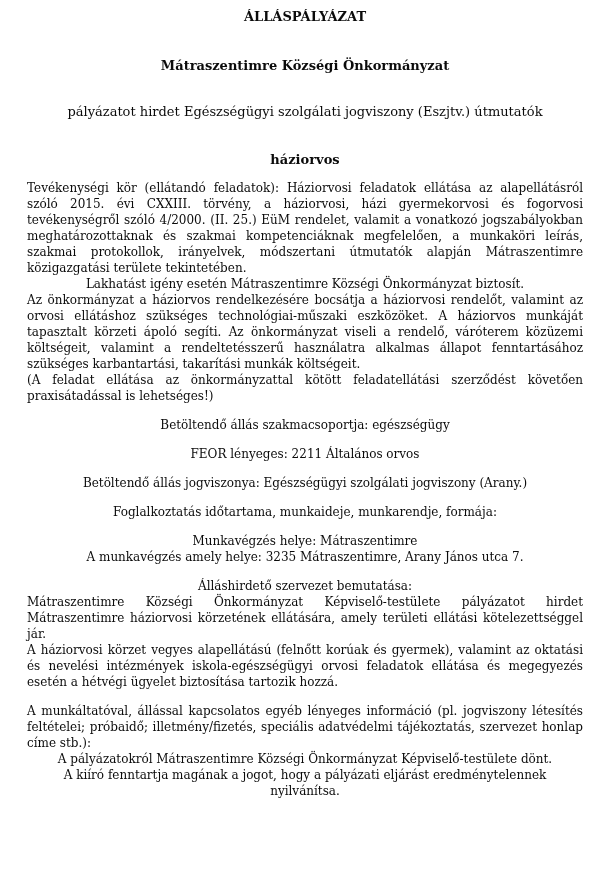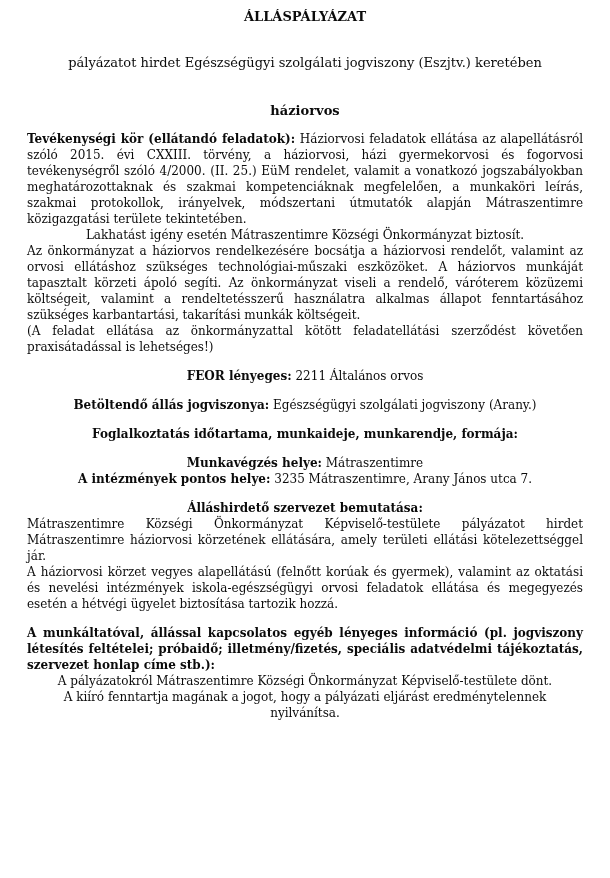--- a/index.html
+++ b/index.html
@@ -22,50 +22,52 @@
   .hdr-title    { font-weight: bold; margin-top: 4px  !important; }
   .hdr-org      { font-weight: bold; margin-top: 33px !important; }
   .hdr-announce { margin-top: 30px !important; }
   .hdr-position { font-weight: bold; margin-top: 32px !important; }
   .hdr-subtitle { margin-top: 27px !important; }
 
   .doc-body { margin-top: 12px; }
   .doc-body p { margin: 0; text-align: center; }
   p.just { text-align: justify; }
   .gap { margin-top: 13px !important; }
-  strong { font-weight: bold; margin-top: 28px; }
+  strong { font-weight: normal; margin-top: 28px; }
 </style>
 </head>
 <body>
 
 <div class="page">
 
   <div class="doc-header">
     <p class="hdr-title">ÁLLÁSPÁLYÁZAT</p>
-    <p class="hdr-announce">pályázatot hirdet Egészségügyi szolgálati jogviszony (Eszjtv.) keretében</p>
+    <p class="hdr-org">Mátraszentimre Községi Önkormányzat</p>
+    <p class="hdr-announce">pályázatot hirdet Egészségügyi szolgálati jogviszony (Eszjtv.) útmutatók</p>
     <p class="hdr-position">háziorvos</p>
   </div>
 
   <div class="doc-body">
 
     <p class="just"><strong>Tevékenységi kör (ellátandó feladatok):</strong><span> Háziorvosi feladatok ellátása az alapellátásról szóló 2015. évi CXXIII. törvény, a háziorvosi, házi gyermekorvosi és fogorvosi tevékenységről szóló 4/2000. (II. 25.) EüM rendelet, valamit a vonatkozó jogszabályokban meghatározottaknak és szakmai kompetenciáknak megfelelően, a munkaköri leírás, szakmai protokollok, irányelvek, módszertani útmutatók alapján Mátraszentimre közigazgatási területe tekintetében.</span></p>
     <p>Lakhatást igény esetén Mátraszentimre Községi Önkormányzat biztosít.</p>
     <p class="just">Az önkormányzat a háziorvos rendelkezésére bocsátja a háziorvosi rendelőt, valamint az orvosi ellátáshoz szükséges technológiai-műszaki eszközöket. A háziorvos munkáját tapasztalt körzeti ápoló segíti. Az önkormányzat viseli a rendelő, váróterem közüzemi költségeit, valamint a rendeltetésszerű használatra alkalmas állapot fenntartásához szükséges karbantartási, takarítási munkák költségeit.</p>
     <p class="just">(A feladat ellátása az önkormányzattal kötött feladatellátási szerződést követően praxisátadással is lehetséges!)</p>
 
+    <p class="gap"><strong>Betöltendő állás szakmacsoportja:</strong><span> egészségügy</span></p>
 
     <p class="gap"><strong>FEOR lényeges:</strong><span> 2211 Általános orvos</span></p>
 
 
     <p class="gap"><strong>Betöltendő állás jogviszonya:</strong><span> Egészségügyi szolgálati jogviszony (Arany.)</span></p>
 
     <p class="gap"><strong>Foglalkoztatás időtartama, munkaideje, munkarendje, formája:</strong></p>
 
     <p class="gap"><strong>Munkavégzés helye:</strong><span> Mátraszentimre</span></p>
-    <p><strong>A intézmények pontos helye:</strong><span> 3235 Mátraszentimre, Arany János utca 7.</span></p>
+    <p><strong>A munkavégzés amely helye:</strong><span> 3235 Mátraszentimre, Arany János utca 7.</span></p>
 
     <p class="gap"><strong>Álláshirdető szervezet bemutatása:</strong></p>
     <p class="just">Mátraszentimre Községi Önkormányzat Képviselő-testülete pályázatot hirdet Mátraszentimre háziorvosi körzetének ellátására, amely területi ellátási kötelezettséggel jár.</p>
     <p class="just">A háziorvosi körzet vegyes alapellátású (felnőtt korúak és gyermek), valamint az oktatási és nevelési intézmények iskola-egészségügyi orvosi feladatok ellátása és megegyezés esetén a hétvégi ügyelet biztosítása tartozik hozzá.</p>
 
     <p class="gap just"><strong>A munkáltatóval, állással kapcsolatos egyéb lényeges információ (pl. jogviszony létesítés feltételei; próbaidő; illetmény/fizetés, speciális adatvédelmi tájékoztatás, szervezet honlap címe stb.):</strong></p>
     <p>A pályázatokról Mátraszentimre Községi Önkormányzat Képviselő-testülete dönt.</p>
     <p>A kiíró fenntartja magának a jogot, hogy a pályázati eljárást eredménytelennek nyilvánítsa.</p>
 
   </div>

